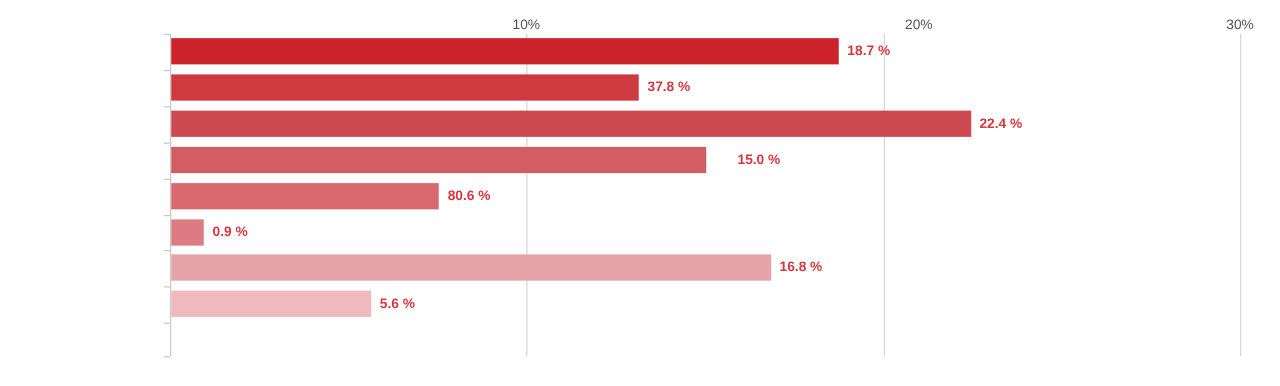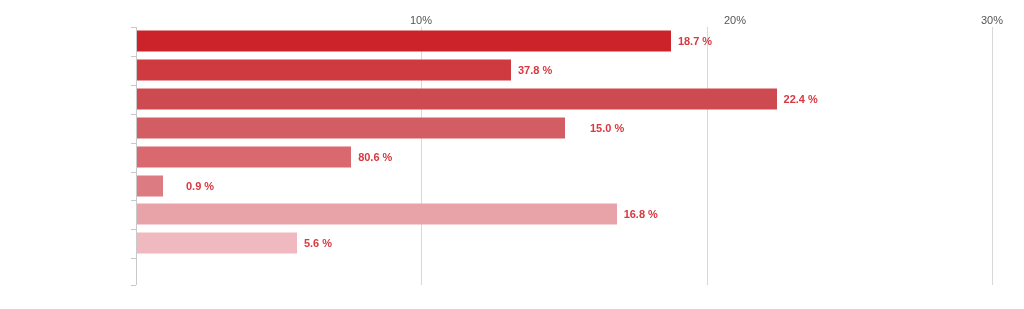--- a/index.html
+++ b/index.html
@@ -144,21 +144,21 @@
 
     <div class="row" style="top:143px;">
 
       <div class="bar" style="width: 214.125px; background: rgb(217, 105, 111);"></div>
       <div class="bar-value" style="left: 358.125px; color: rgb(216, 56, 63);">80.6 %</div>
     </div>
 
     <div class="row" style="top:172px;">
 
       <div class="bar" style="width: 26px; background: rgb(220, 123, 129);"></div>
-      <div class="bar-value" style="left: 170px; color: rgb(216, 56, 63); margin-left: 16px;">0.9 %</div>
+      <div class="bar-value" style="left: 170px; color: rgb(216, 56, 63);">0.9 %</div>
     </div>
 
     <div class="row" style="top:200px;">
 
       <div class="bar" style="width: 479.64px; background: rgb(232, 163, 169);"></div>
       <div class="bar-value" style="left: 623.64px; color: rgb(216, 56, 63);">16.8 %</div>
     </div>
 
     <div class="row" style="top:229px;">
 

